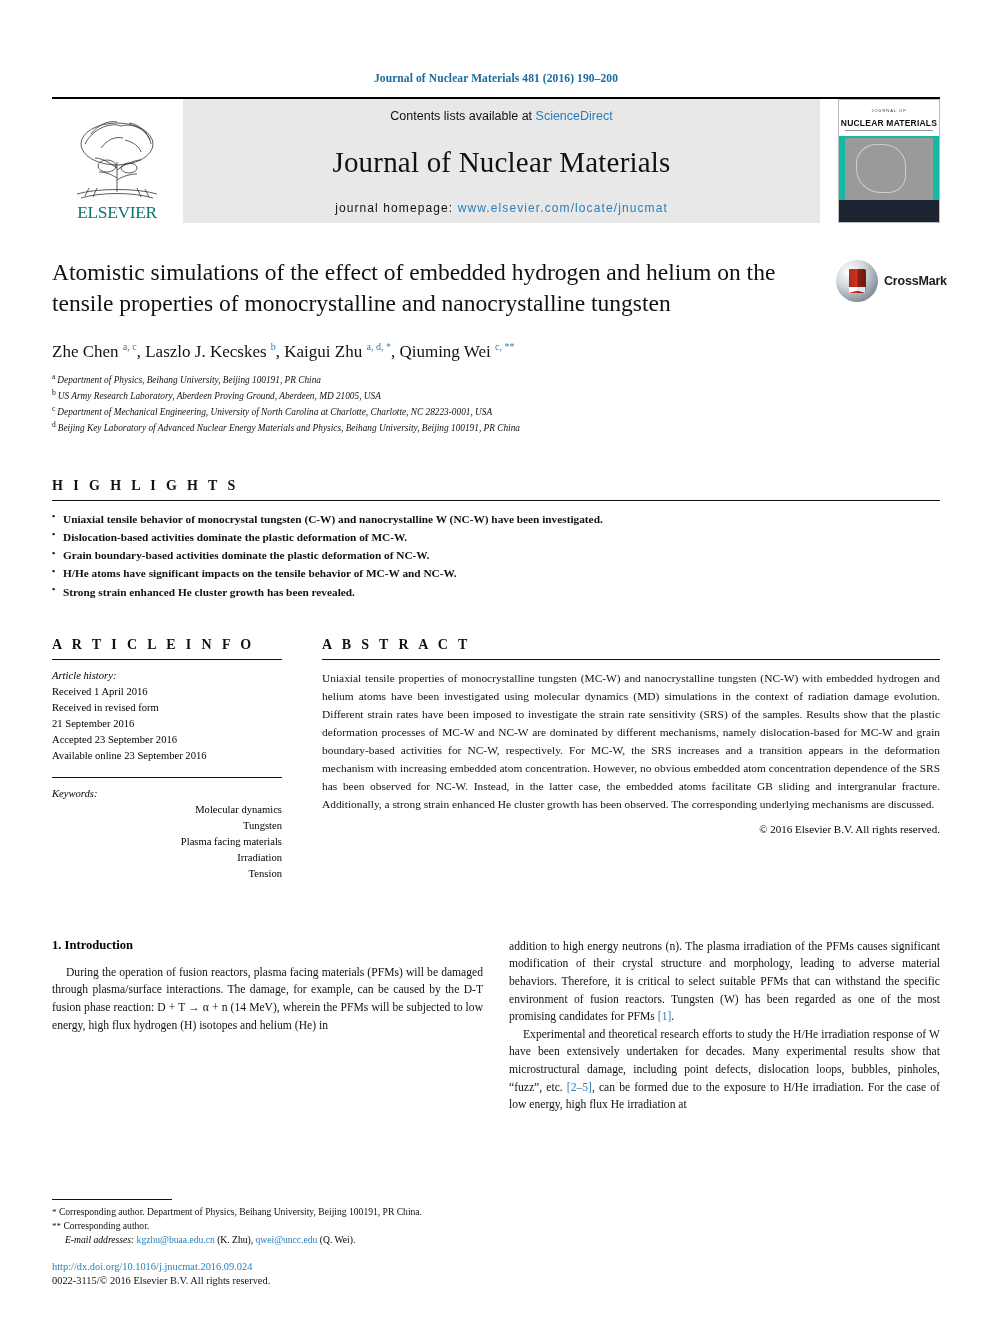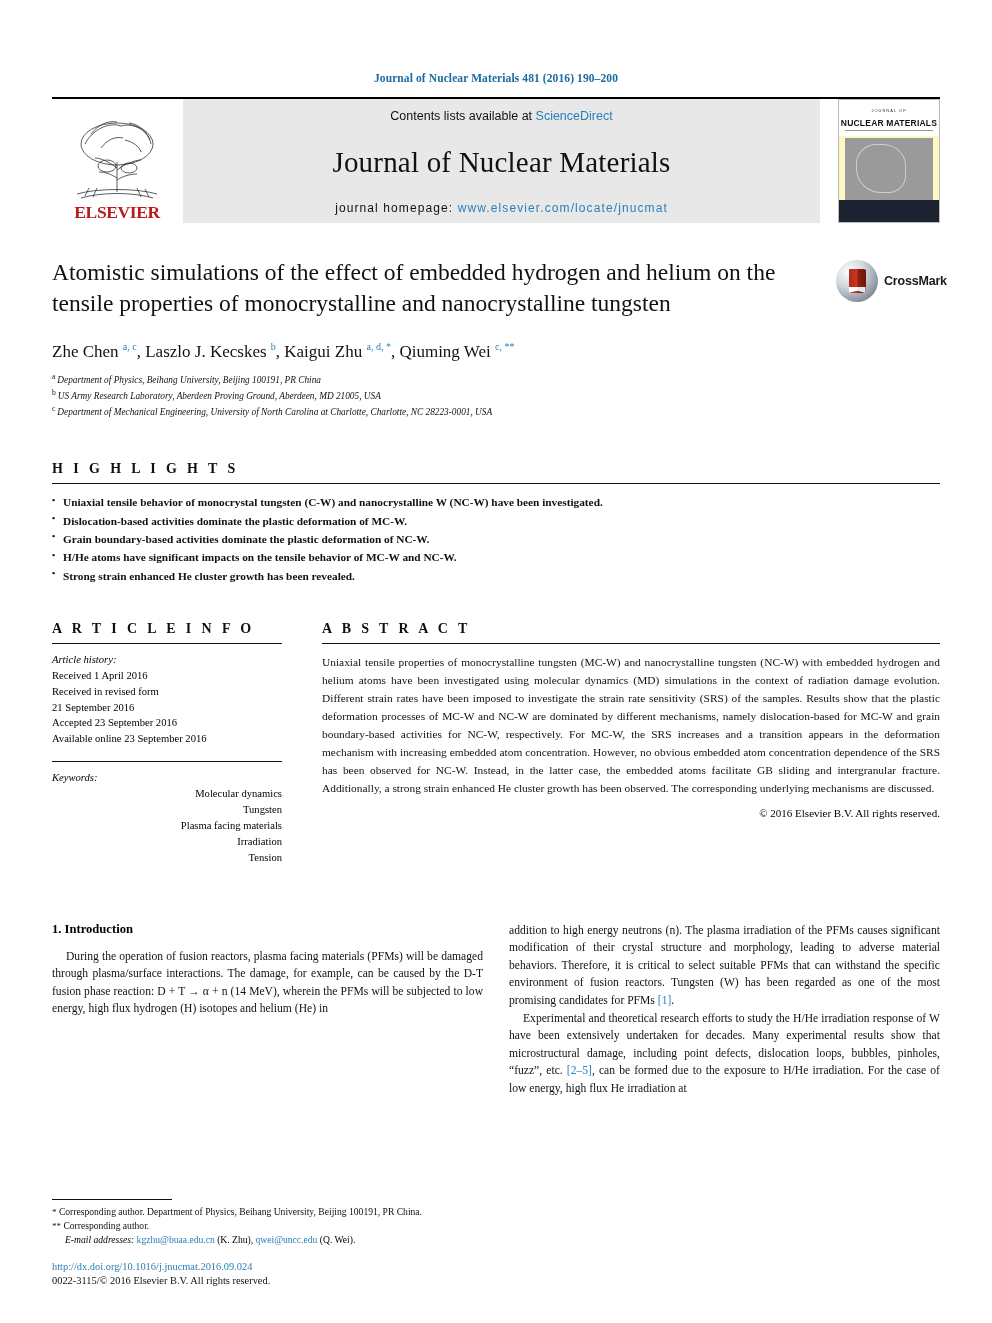--- a/index.html
+++ b/index.html
@@ -49,24 +49,24 @@
     display: flex;
     flex-direction: column;
     justify-content: flex-end;
     align-items: center;
     padding-bottom: 2px;
   }
   .tree-svg { display:block; }
   .elsevier-word {
     font-family: "Liberation Serif", serif;
     font-size: 17.5px;
-    color: #b91c1c;
+    color: #0f766e;
     letter-spacing: -0.4px;
     line-height: 1;
-    font-weight: bold;
+    font-weight: normal;
   }
   .masthead-center {
     flex: 1 1 auto;
     background: #e8e8e8;
     display: flex;
     flex-direction: column;
     justify-content: space-between;
     align-items: center;
     padding: 10px 0 8px 0;
     margin-left: 1px;
@@ -88,21 +88,21 @@
     font-family: "Liberation Sans", sans-serif;
     letter-spacing: 1.1px;
     color: #111;
   }
   .homepage-line .url { color: #2a7fb8; }
   .cover-thumb {
     flex: 0 0 100px;
     width: 100px;
     margin-left: 18px;
     border: 1px solid #bbb;
-    background: #fef9c3;
+    background: #14b8a6;
     position: relative;
     overflow: hidden;
   }
   .cv-top { position:absolute; top:0; left:0; right:0; height:36px; background:#fff; }
   .cv-title {
     position: absolute; top: 18px; left: 0; right: 0;
     text-align: center; font-family: "Liberation Sans", sans-serif;
     font-size: 8.5px; font-weight: bold; color: #111; letter-spacing: 0.2px;
   }
   .cv-sub {
@@ -371,20 +371,23 @@
   <div class="affiliations">
     <div class="aff">
       <sup>a</sup><span>Department of Physics, Beihang University, Beijing 100191, PR China</span>
     </div>
     <div class="aff">
       <sup>b</sup><span>US Army Research Laboratory, Aberdeen Proving Ground, Aberdeen, MD 21005, USA</span>
     </div>
     <div class="aff">
       <sup>c</sup><span>Department of Mechanical Engineering, University of North Carolina at Charlotte, Charlotte, NC 28223-0001, USA</span>
     </div>
+    <div class="aff">
+      <sup>d</sup><span>Beijing Key Laboratory of Advanced Nuclear Energy Materials and Physics, Beihang University, Beijing 100191, PR China</span>
+    </div>
   </div>
 
   <div class="highlights">
     <div class="sec-label">H I G H L I G H T S</div>
     <hr class="hr-thick">
     <ul class="hl-list">
       <li>Uniaxial tensile behavior of monocrystal tungsten (C-W) and nanocrystalline W (NC-W) have been investigated.</li>
       <li>Dislocation-based activities dominate the plastic deformation of MC-W.</li>
       <li>Grain boundary-based activities dominate the plastic deformation of NC-W.</li>
       <li>H/He atoms have significant impacts on the tensile behavior of MC-W and NC-W.</li>

